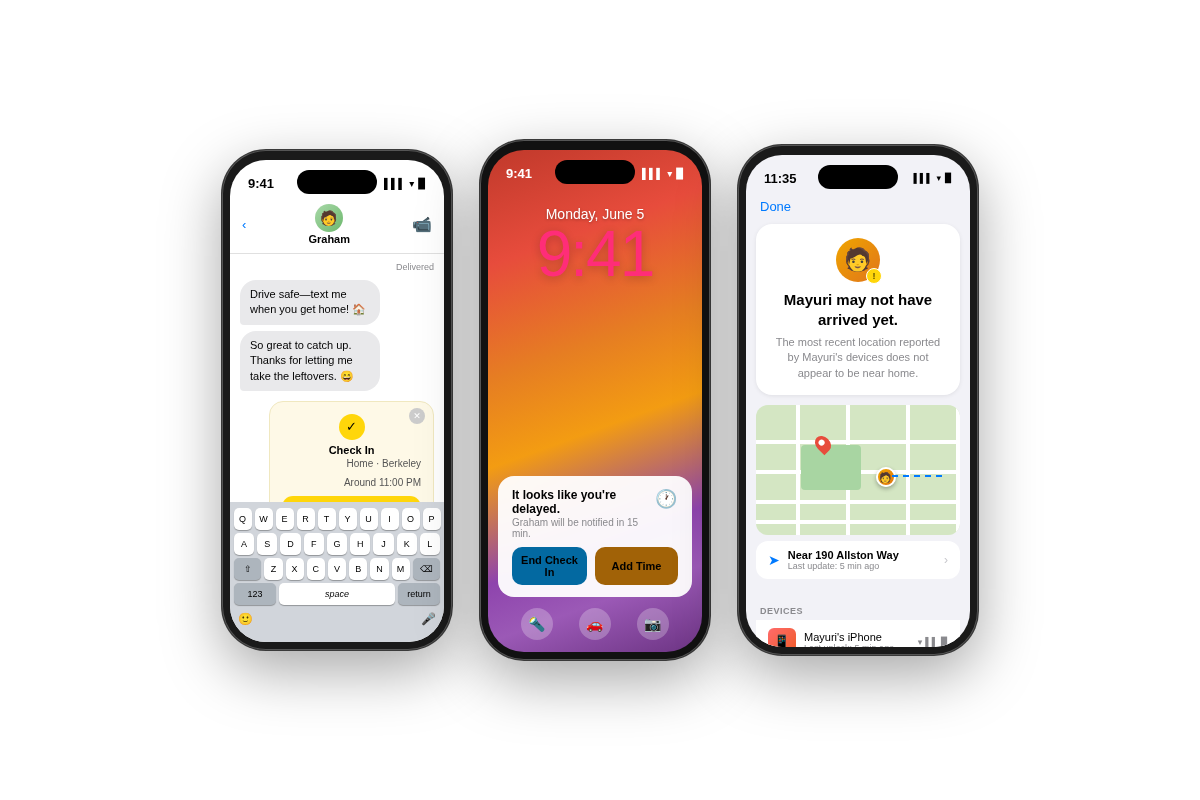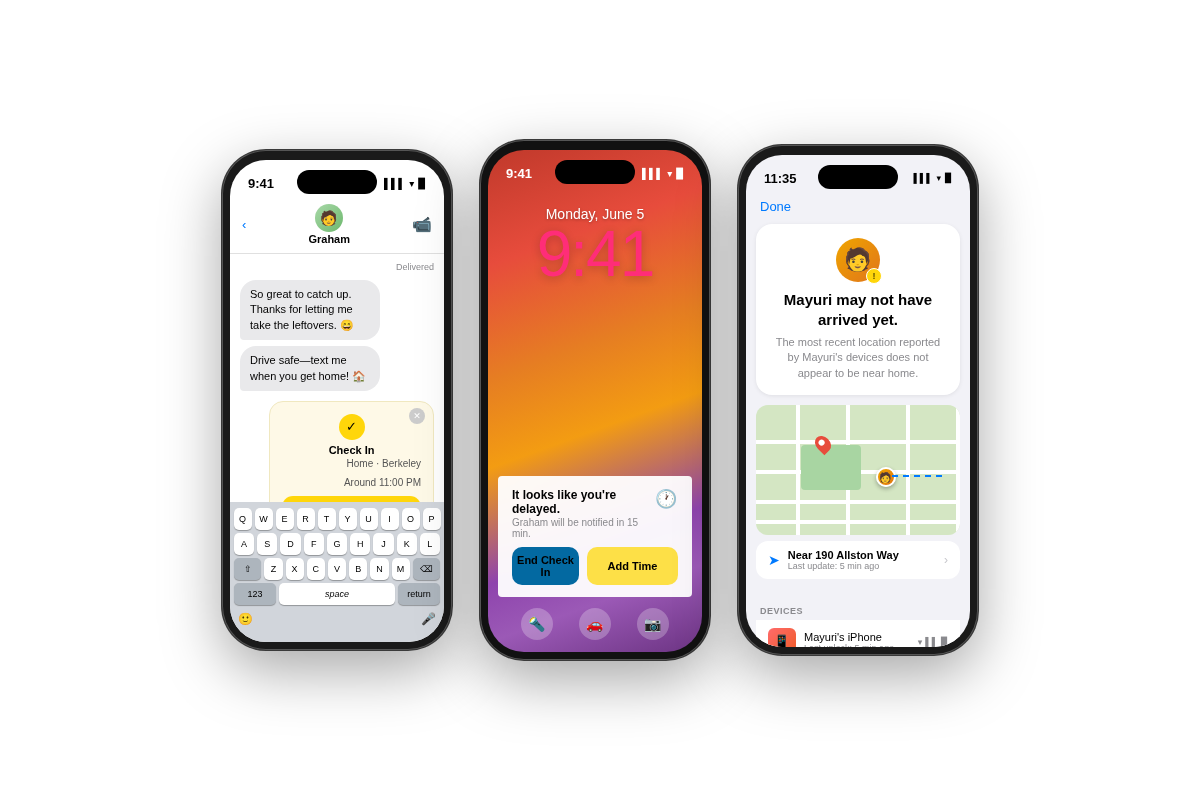--- a/index.html
+++ b/index.html
@@ -326,21 +326,21 @@
       text-shadow: 0 2px 10px rgba(0,0,0,0.2);
       letter-spacing: -2px;
     }
 
     .delay-card {
       position: absolute;
       bottom: 55px;
       left: 10px;
       right: 10px;
       background: rgba(255,255,255,0.95);
-      border-radius: 4px;
+      border-radius: 16px;
       padding: 12px 14px;
       backdrop-filter: blur(10px);
     }
     .delay-header {
       display: flex;
       align-items: flex-start;
       justify-content: space-between;
       margin-bottom: 8px;
     }
     .delay-title {
@@ -366,24 +366,24 @@
       border: none;
       border-radius: 10px;
       padding: 7px 4px;
       font-size: 11px;
       font-weight: 600;
       color: #000;
       cursor: pointer;
     }
     .btn-add-time {
       flex: 1;
-      background: #fde047;
+      background: #a16207;
       border: none;
       border-radius: 10px;
-      padding: 7px 16px;
+      padding: 7px 8px;
       font-size: 11px;
       font-weight: 600;
       color: #000;
       cursor: pointer;
     }
 
     .lock-dock {
       position: absolute;
       bottom: 12px;
       left: 0; right: 0;
@@ -609,22 +609,22 @@
           </div>
           <div class="contact-area">
             <div class="contact-avatar">🧑</div>
             <span class="contact-name">Graham</span>
           </div>
           <div class="video-icon">📹</div>
         </div>
 
         <div class="messages-body">
           <div class="delivered-label">Delivered</div>
+          <div class="bubble bubble-received">Drive safe—text me when you get home! 🏠</div>
           <div class="bubble bubble-received">So great to catch up. Thanks for letting me take the leftovers. 😄</div>
-          <div class="bubble bubble-received">Drive safe—text me when you get home! 🏠</div>
 
           <div class="checkin-card">
             <div class="checkin-close">✕</div>
             <div class="checkin-icon">
               <div class="check-circle">✓</div>
             </div>
             <div class="checkin-title">Check In</div>
             <div class="checkin-details">Home · Berkeley</div>
             <div class="checkin-details">Around 11:00 PM</div>
             <button class="edit-btn">Edit</button>

